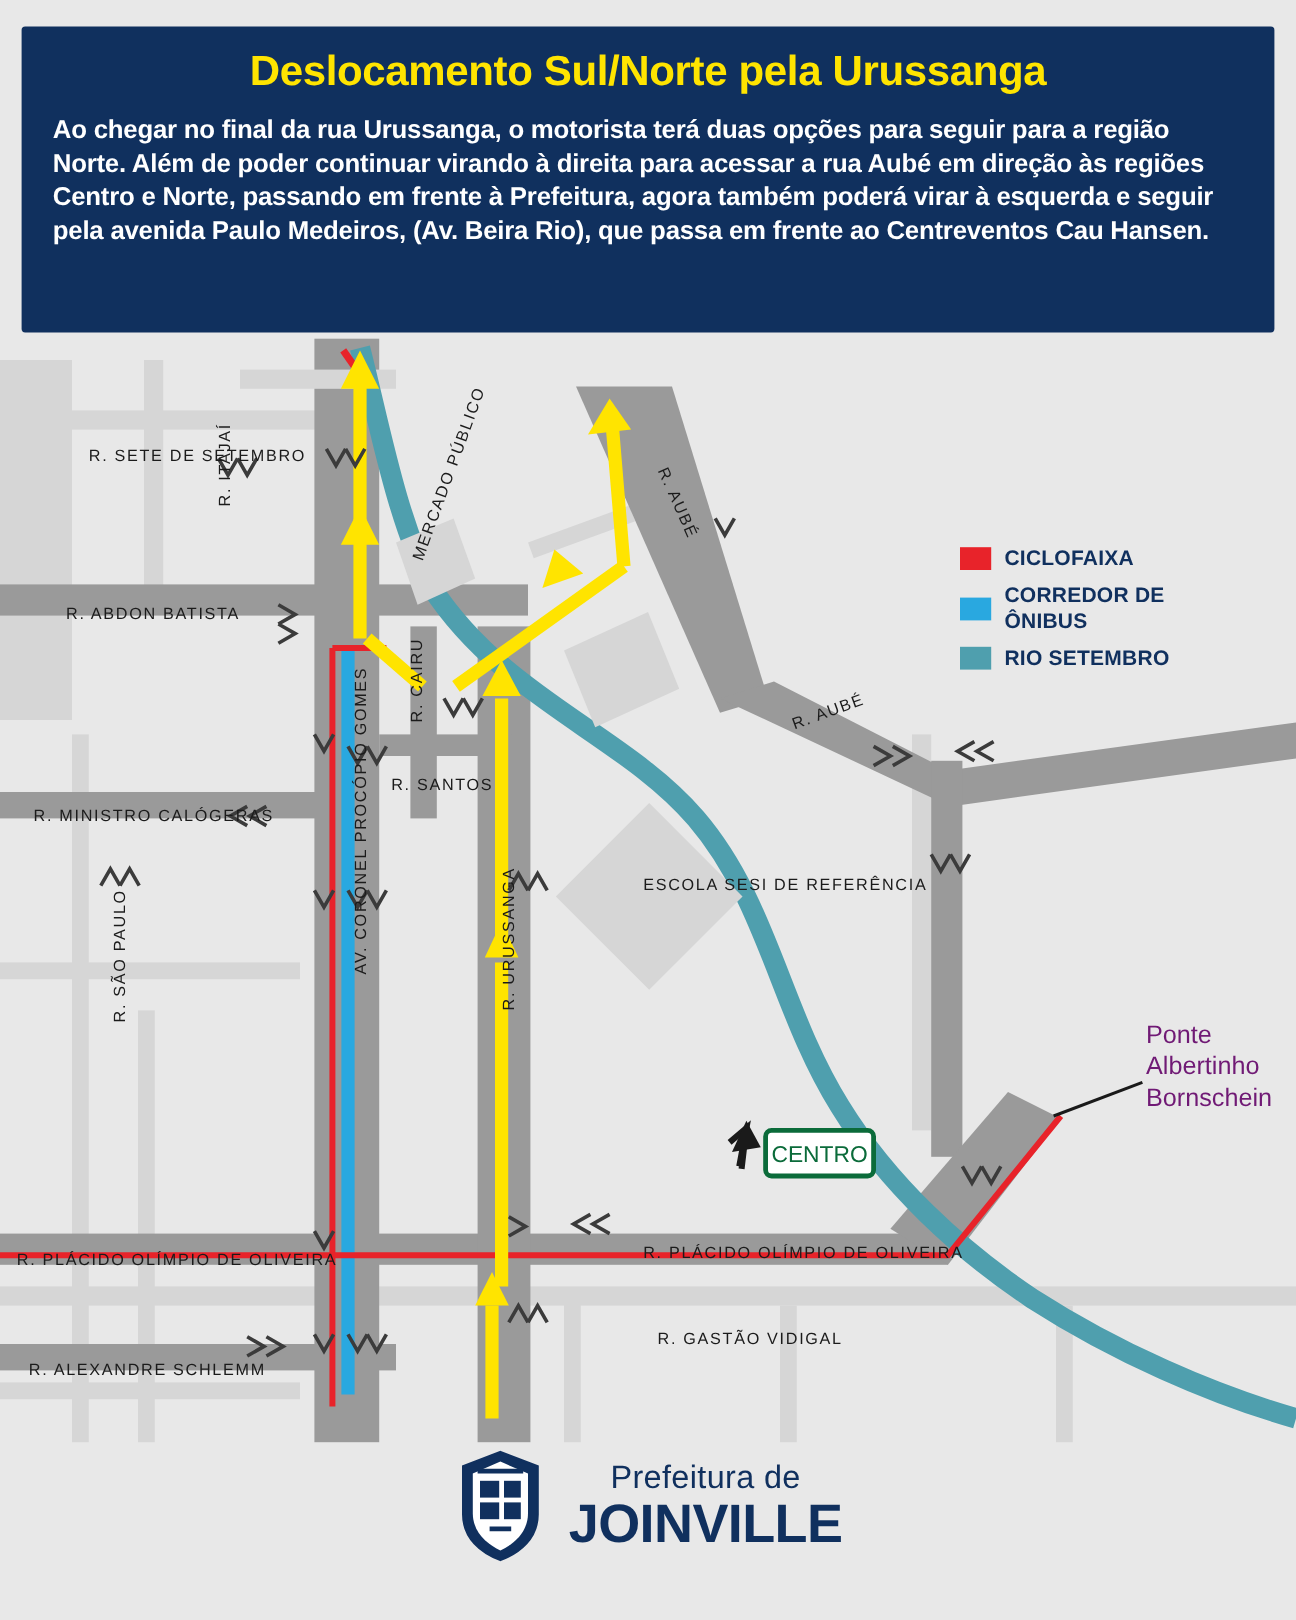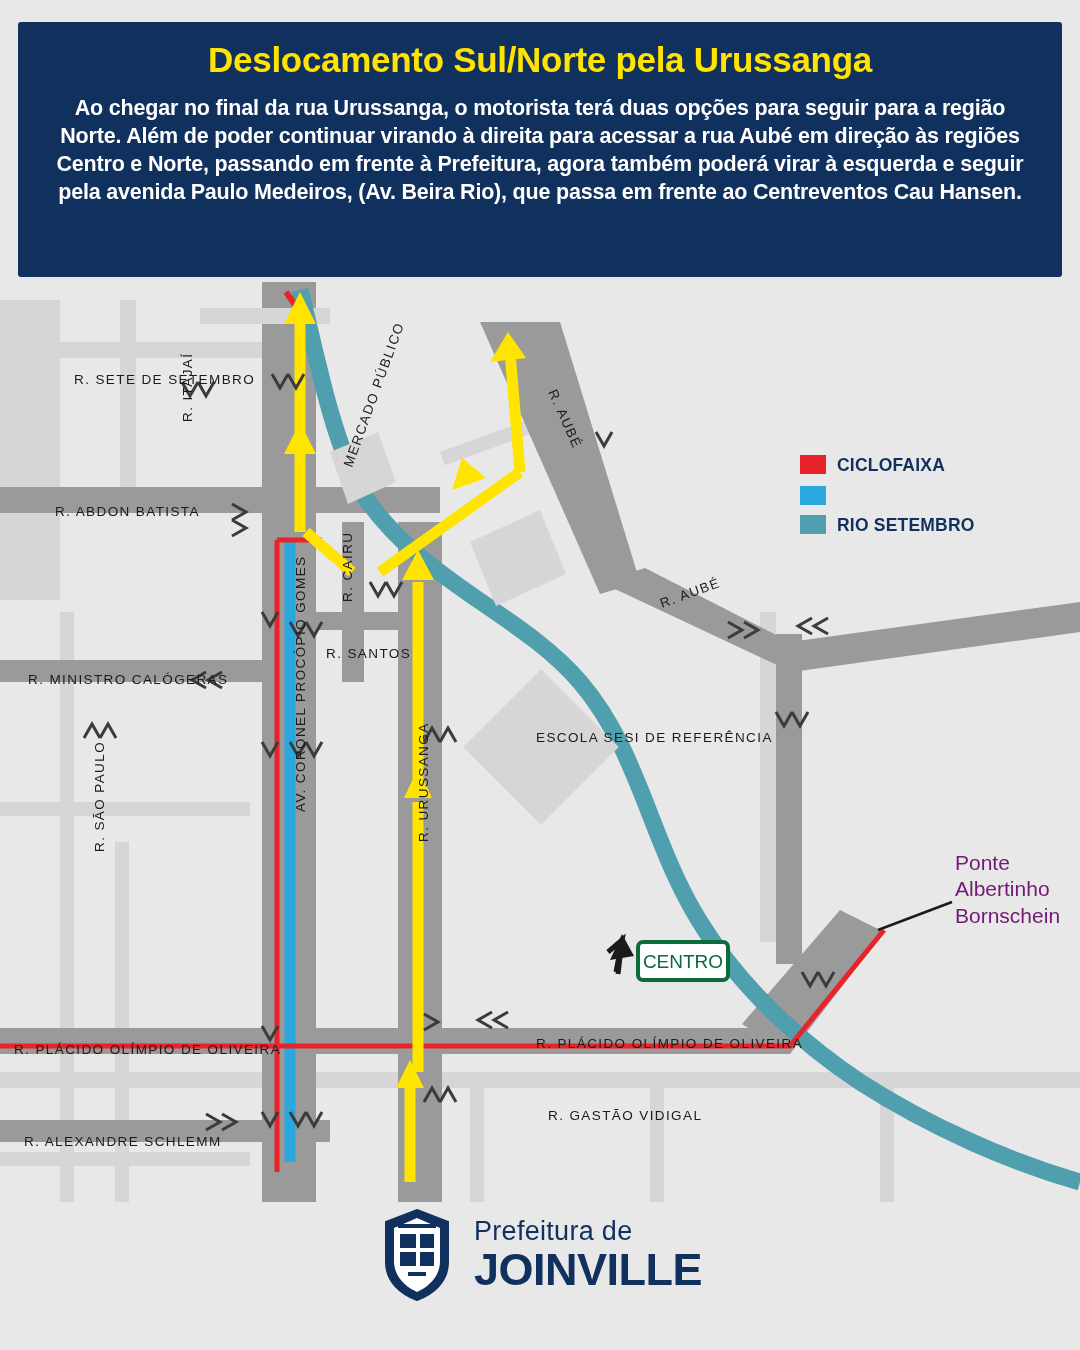--- a/index.html
+++ b/index.html
@@ -16,44 +16,44 @@
   .header{
     position:absolute;left:18px;top:22px;width:1044px;height:255px;
     background:#10305e;border-radius:3px;
     box-sizing:border-box;padding:18px 26px 10px 26px;
   }
   .header h1{
     margin:0;text-align:center;color:#ffe400;
     font-size:35px;font-weight:bold;letter-spacing:-0.3px;
   }
   .header p{
-    margin:14px 0 0 0;text-align:center;color:#ffffff;
+    margin:14px 0 0 0;text-align:left;color:#ffffff;
     font-size:21.5px;font-weight:bold;line-height:1.31;letter-spacing:-0.2px;
   }
 
   
   .map{position:absolute;left:0;top:282px;width:926px;height:920px;}
   .map svg{display:block;}
 
   
   .legend{position:absolute;left:800px;top:455px;width:220px;}
-  .legend-row{display:flex;align-items:flex-start;margin-bottom:10px;}
+  .legend-row{display:flex;align-items:center;margin-bottom:10px;}
   .legend-sw{width:26px;height:19px;margin-right:11px;flex:none;}
   .legend-label{font-size:17.5px;color:#10305e;font-weight:600;letter-spacing:.2px;}
 
   
   .callout{
     position:absolute;left:955px;top:850px;width:120px;
     font-size:21px;line-height:1.25;color:#701a75;text-align:left;
   }
 
   
   .footer{
     position:absolute;left:0;top:1195px;width:1080px;height:120px;
-    display:flex;align-items:center;justify-content:center;gap:18px;
+    display:flex;align-items:center;justify-content:center;gap:18px;text-align:center;
   }
   .crest{width:78px;height:98px;}
   .brand{line-height:1;}
   .brand .b1{font-size:27px;color:#10305e;letter-spacing:.3px;}
   .brand .b2{font-size:45px;color:#10305e;font-weight:bold;letter-spacing:-.5px;margin-top:2px;}
 
   
   .slabel{font-family:"Liberation Sans",sans-serif;fill:#1b1b1b;font-size:13.5px;letter-spacing:1.4px;}
 </style>
 </head>
@@ -224,20 +224,21 @@
     </svg>
   </div>
 
   <div class="legend">
     <div class="legend-row">
       <span class="legend-sw" style="background:#e8232a"></span>
       <span class="legend-label">CICLOFAIXA</span>
     </div>
     <div class="legend-row">
       <span class="legend-sw" style="background:#29a8e0"></span>
+      <span class="legend-label">CORREDOR DE ÔNIBUS</span>
     </div>
     <div class="legend-row">
       <span class="legend-sw" style="background:#4f9fae"></span>
       <span class="legend-label">RIO SETEMBRO</span>
     </div>
   </div>
 
   <div class="callout">Ponte Albertinho Bornschein</div>
 
   <div class="footer">

